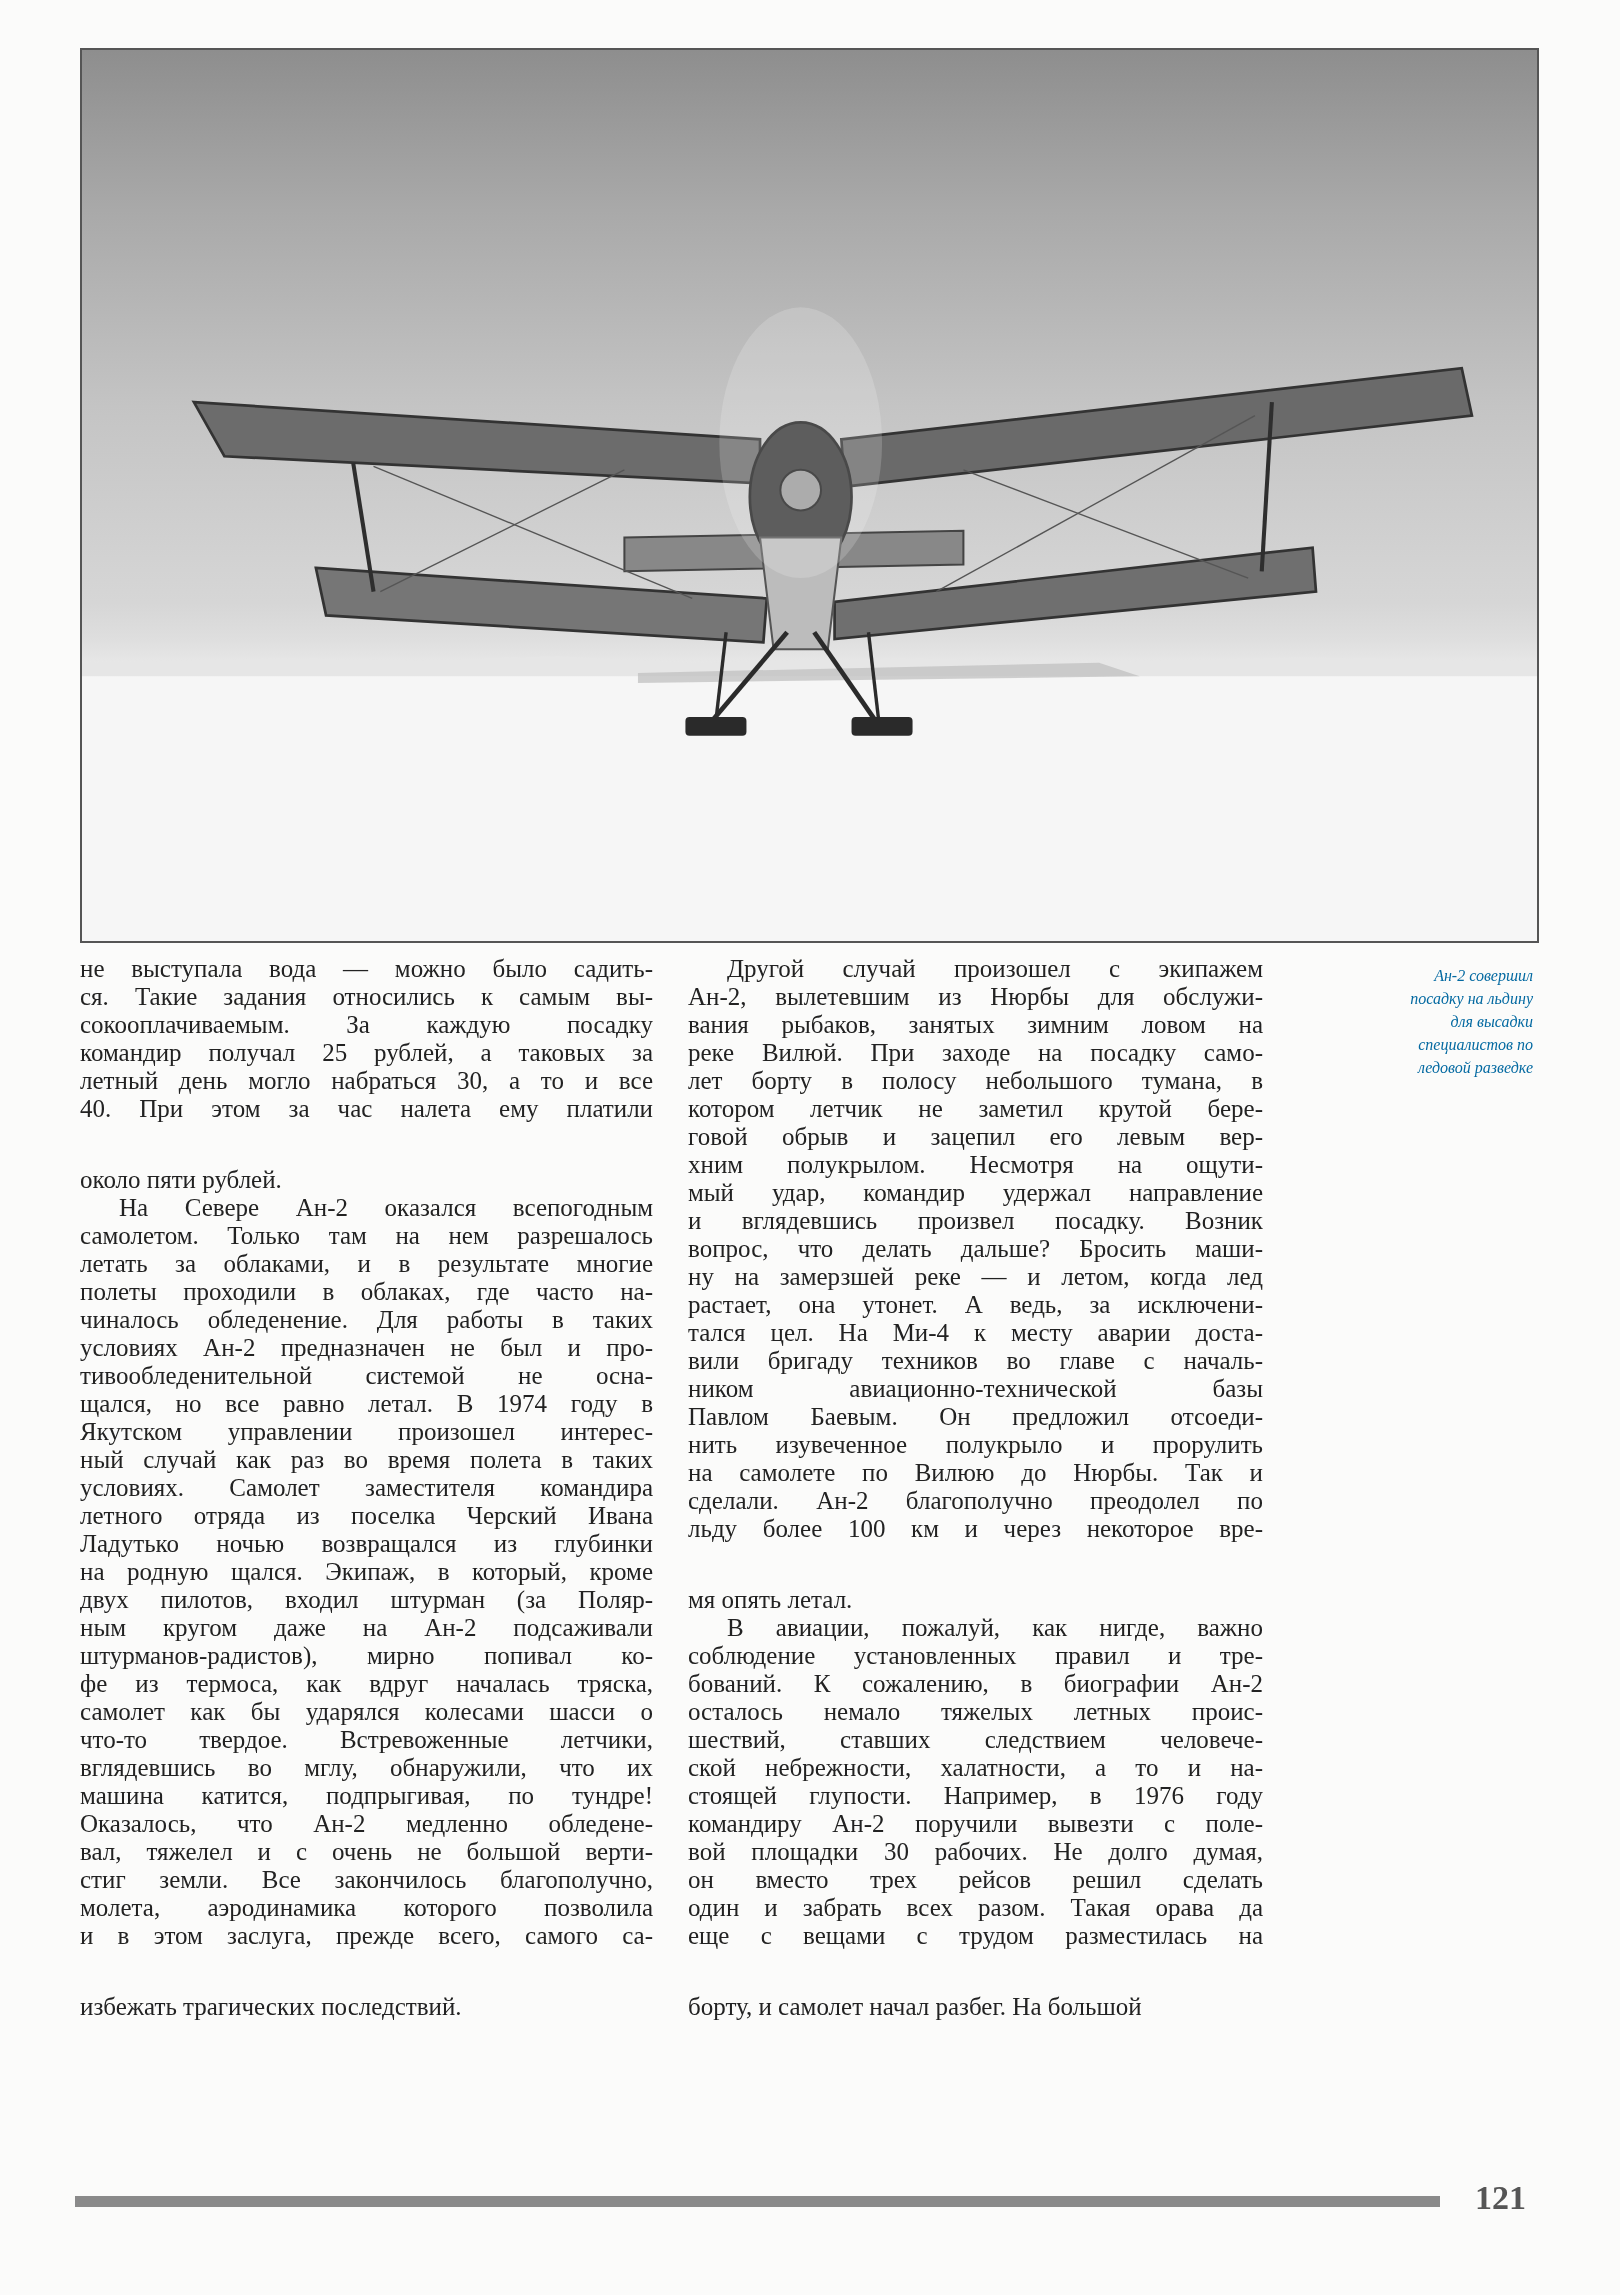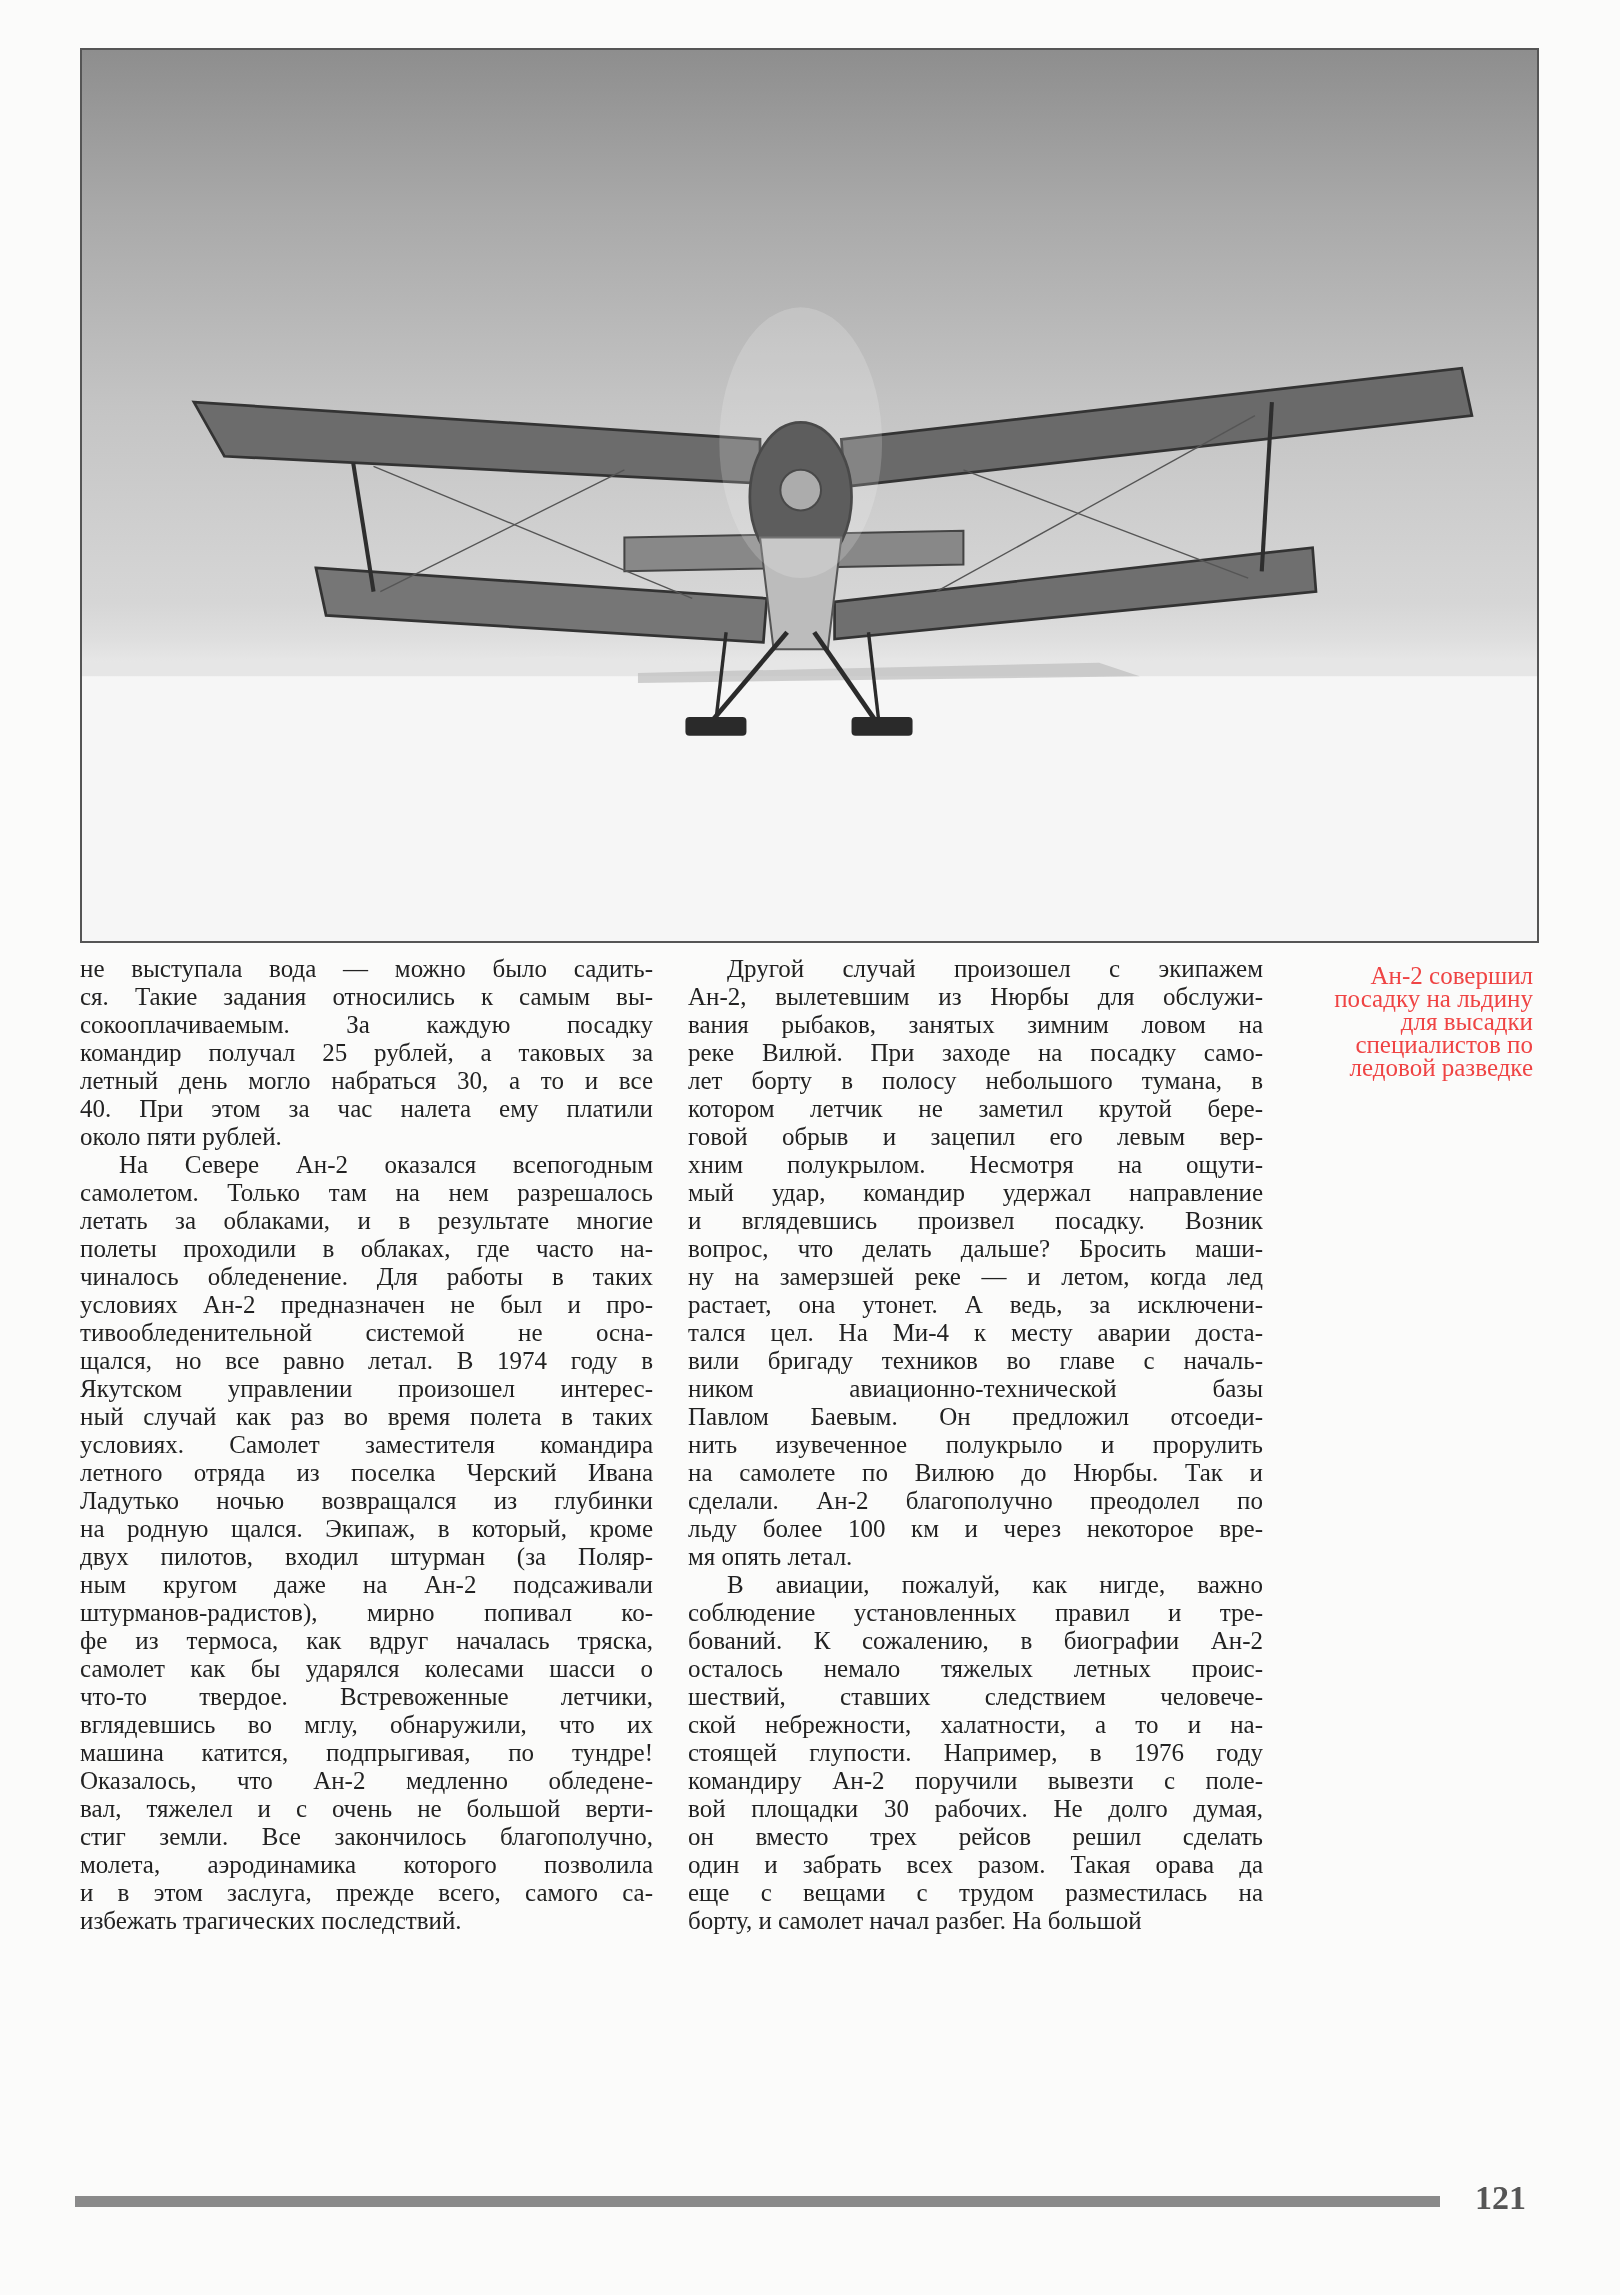--- a/index.html
+++ b/index.html
@@ -8,25 +8,25 @@
 
   .photo { position: absolute; left: 80px; top: 48px; width: 1459px; height: 895px;
            border: 2px solid #555; box-sizing: border-box; overflow: hidden;
            background: linear-gradient(180deg, #8e8e8e 0%, #a9a9a9 18%, #c4c4c4 40%, #d6d6d6 62%, #dedede 66%, #f1f1f1 72%, #f7f7f7 100%); }
   .photo svg { position: absolute; left: 0; top: 0; width: 100%; height: 100%; }
 
   .col { position: absolute; top: 955px; font-size: 25px; line-height: 28px; }
   .col.left { left: 80px; width: 573px; }
   .col.mid  { left: 688px; width: 575px; }
   .line { display: block; text-align: justify; text-align-last: justify; white-space: nowrap; height: 28px; overflow: visible; }
-  .line.last { text-align-last: left; }
+  .line.last { text-align-last: left; margin-top: 43px; }
   .line.indent { padding-left: 39px; }
 
   .caption { position: absolute; left: 1312px; top: 964px; width: 221px; text-align: right;
-             font-size: 25px; line-height: 23px; color: #ef4444; }
+             font-style: italic; font-size: 16px; line-height: 23px; color: #0369a1; }
   .caption span { display: block; }
 
   .footer-bar { position: absolute; left: 75px; top: 2196px; width: 1365px; height: 11px; background: #8a8a8a; }
   .page-number { position: absolute; left: 1475px; top: 2179px; font-size: 34px; font-weight: bold; color: #555; }
 </style>
 </head>
 <body>
 
 <div class="photo">
   <svg viewBox="0 0 2146 1316" preserveAspectRatio="none">

